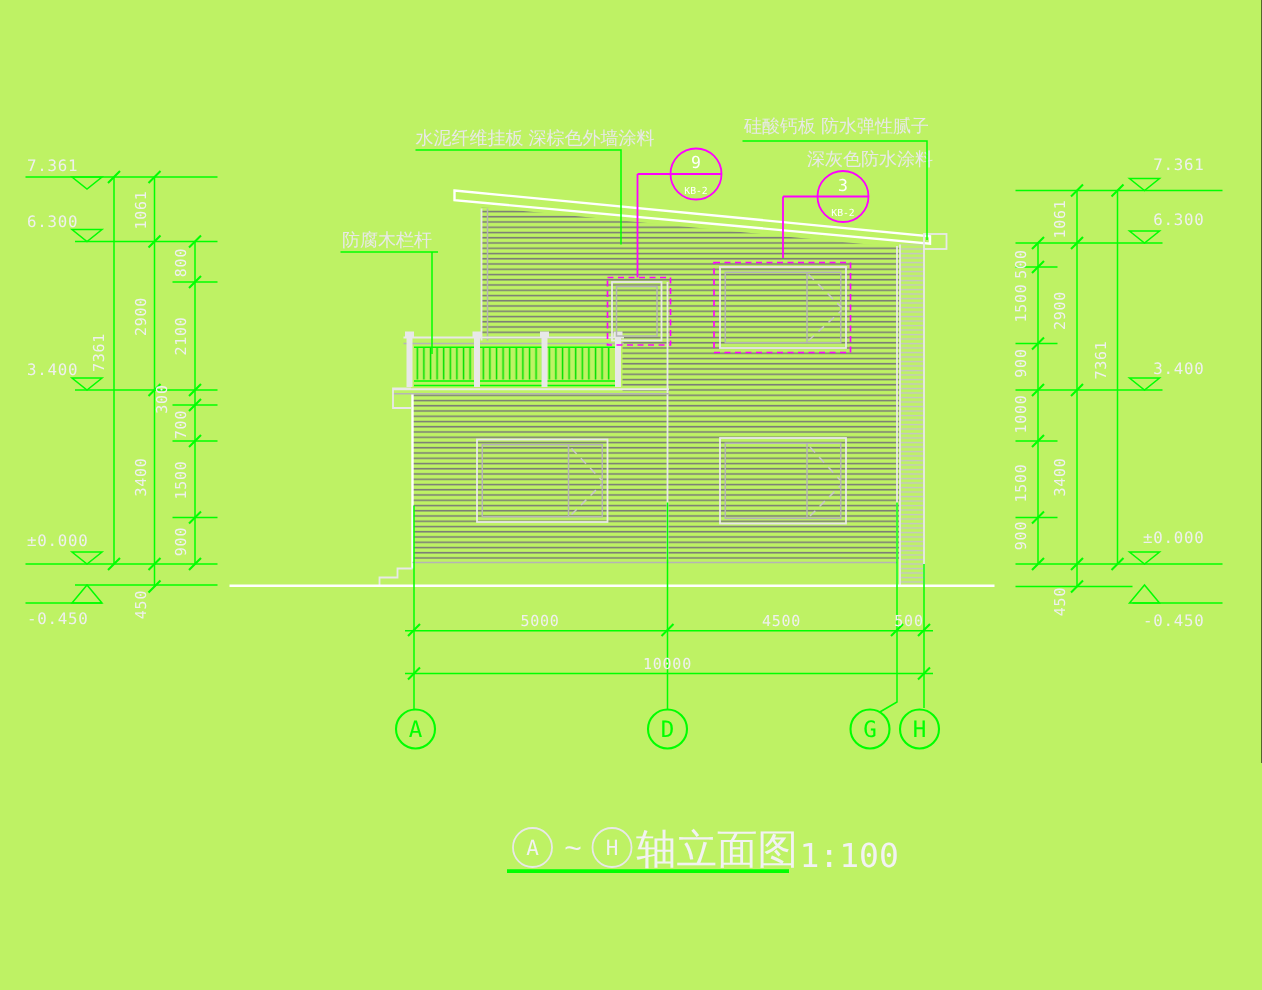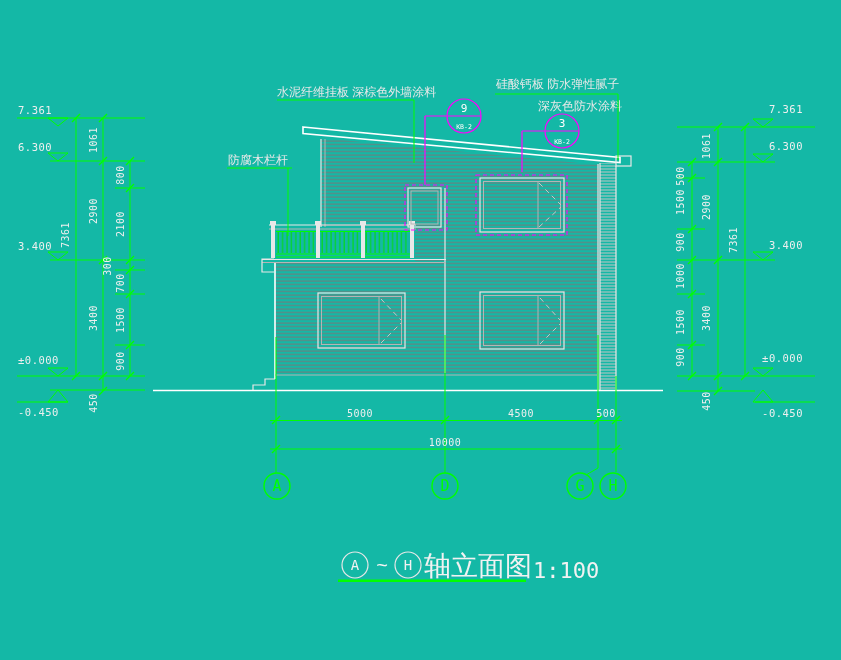--- a/index.html
+++ b/index.html
@@ -1,16 +1,16 @@
 <!DOCTYPE html>
 <html><head>
 <meta charset="utf-8">
 <style>
   html,body{margin:0;padding:0;background:#000;}
-  .stage{position:relative;width:841px;height:660px;background:#14b8a6;overflow:hidden;}
+  .stage{position:relative;width:841px;height:660px;background:#bef264;overflow:hidden;}
   svg text{font-family:"DejaVu Sans Mono", monospace;fill:#efefef;}
   .dim{font-size:10px;letter-spacing:0.5px;}
   .lvl{font-size:10.5px;letter-spacing:0.5px;}
   .axisletter{font-size:15px;fill:#00ff00;font-family:"DejaVu Sans Mono",monospace;}
   .cjk{font-family:"Liberation Sans",sans-serif;font-size:12px;fill:#e8e8e8;}
   .cjk-title{font-family:"Liberation Sans",sans-serif;font-size:27px;fill:#f2f2f2;}
   .scale-txt{font-size:22px;fill:#f2f2f2;}
   .titleletter{font-size:14px;fill:#f2f2f2;}
   .callnum{font-size:11px;fill:#fff;}
   .callref{font-size:6.5px;fill:#fff;}

